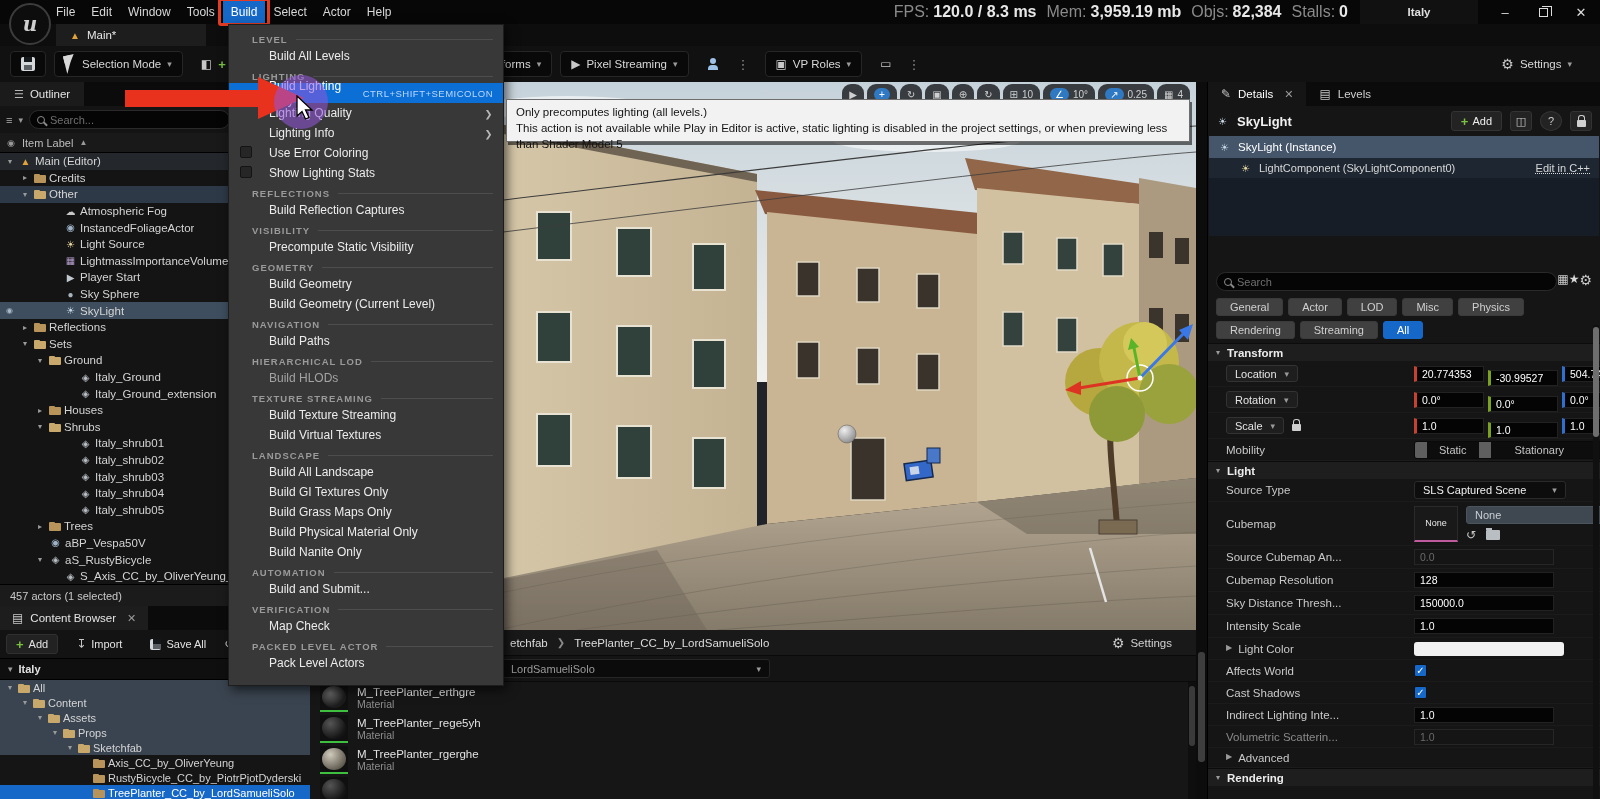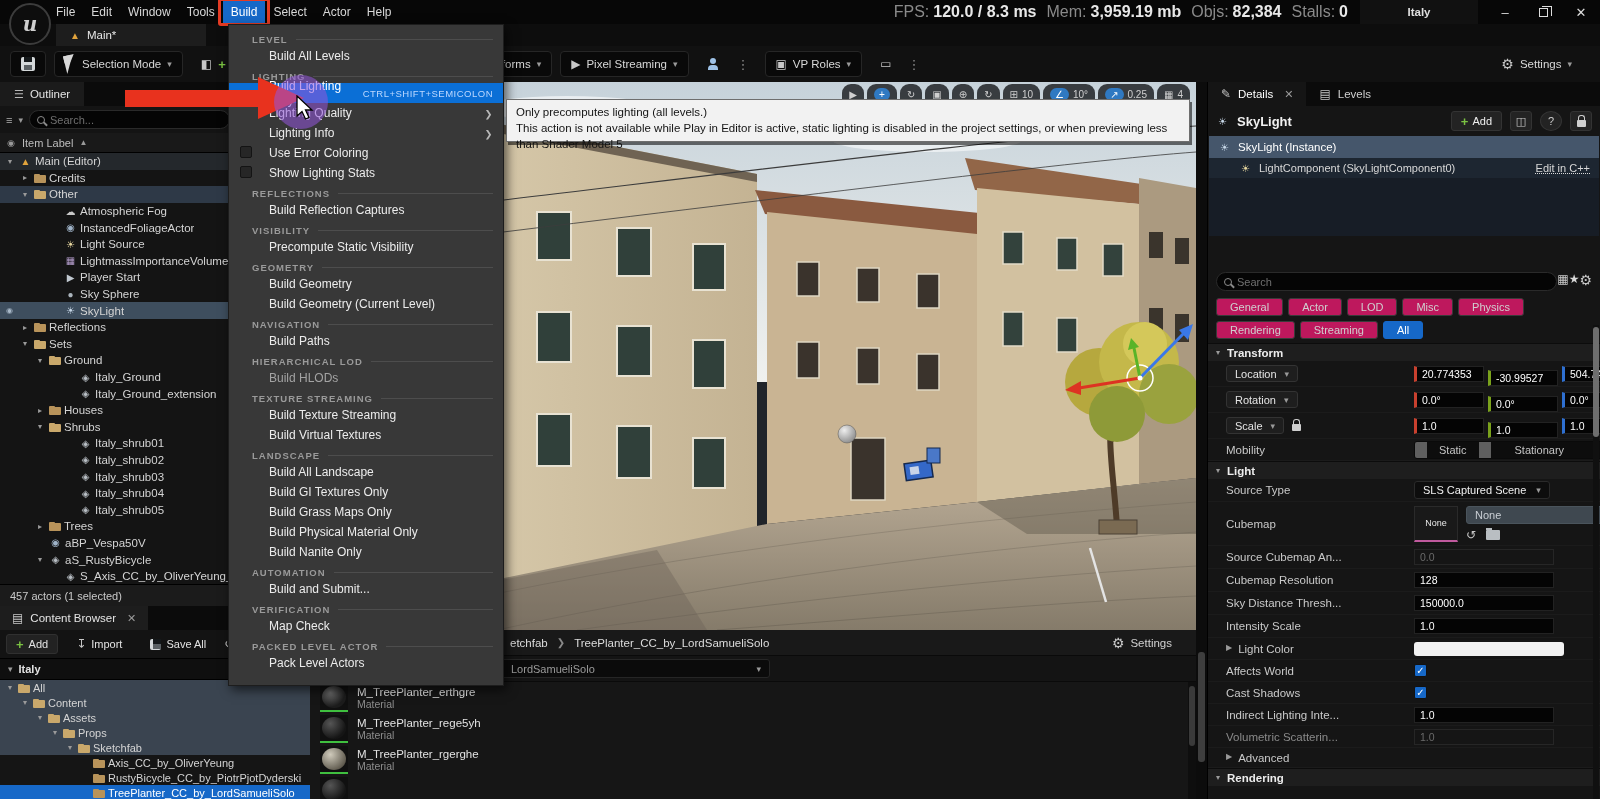--- a/index.html
+++ b/index.html
@@ -143,41 +143,41 @@
   .lock-ic::before { content:""; position:absolute; top:-5px; left:1px; width:5px; height:5px; border:1.5px solid #cfcfcf; border-bottom:none; border-radius:3px 3px 0 0; }
   #det-instance { height:22px; background:#45566b; display:flex; align-items:center; gap:7px; padding:0 9px; font-size:11.5px; color:#fff; margin:0 1px; }
   #det-component { height:20px; background:#1d2631; display:flex; align-items:center; gap:7px; padding:0 9px 0 30px; font-size:11px; color:#d8d8d8; margin:0 1px; }
   #det-component .editlink { margin-left:auto; color:#d8d8d8; text-decoration:underline dotted; }
   #det-comp-space { height:58px; background:#171d26; margin:0 1px; }
   #det-searchrow { height:24px; display:flex; align-items:flex-start; padding:0 8px; gap:0;margin-top:36px; }
   #det-searchrow .searchbox { border-radius:10px; }
   .mini-ic { color:#c8c8c8; font-size:12px; }
   .star { color:#d8d8d8; }
   #det-chips { padding:2px 8px 4px 8px; display:flex; flex-wrap:wrap; gap:5px; }
-  .chip { background:#be185d; border:1px solid #3a3a3a; border-radius:3px; padding:2px 13px; font-size:11px; color:#d0d0d0; }
+  .chip { background:#404040; border:1px solid #3a3a3a; border-radius:3px; padding:2px 13px; font-size:11px; color:#d0d0d0; }
   .chip.on { background:#1668c8; border-color:#1668c8; color:#fff; }
   .sechead { height:18px; background:#1e1e1e; display:flex; align-items:center; gap:7px; padding-left:8px; font-size:11.5px; font-weight:bold; color:#ececec; border-top:1px solid #0c0c0c; }
   .sechead .arw { font-size:8px; color:#9a9a9a; }
   .prow { display:flex; align-items:center; min-height:22px; border-bottom:1px solid #1b1b1b; padding-left:18px; }
   .plab { width:188px; flex:none; color:#c9c9c9; font-size:11.5px; white-space:nowrap; overflow:hidden; }
   .pval { display:flex; align-items:center; gap:4px; flex:1; }
   .axpill { background:#1e1e1e; border:1px solid #333; border-radius:3px; height:17px; padding:0 8px; font-size:11px; color:#e4e4e4; display:inline-flex; align-items:center; gap:8px; }
   .vin { display:flex; align-items:center; background:#040404; border:1px solid #222; height:16px; padding:0 5px; font-size:10.5px; color:#fff; width:70px; }
   .vin.ax { border-left:3px solid #888; }
   .vin.axx { border-left-color:#c8402e; }
   .vin.axy { border-left-color:#7aa21c;margin-top:9px; }
   .vin.axz { border-left-color:#2e6fd0; }
   .vin.dis { color:#6a6a6a; background:#151515; border-color:#262626; }
   .vin.wide { width:140px; }
   .seg { display:flex; border-radius:3px; overflow:hidden; border:1px solid #0a0a0a; }
   .seg span { padding:2px 12px; font-size:11px; background:#0d0d0d; color:#c4c4c4; }
   .seg span.on { background:#5f5f5f; color:#fff; }
   .cb { width:13px; height:13px; background:#2c2c2c; border:1px solid #111; border-radius:2px; display:flex; align-items:center; justify-content:center; }
   .cb.checked { background:#1668c8; color:#fff; font-size:10px; }
-  .dd { background:#0d0d0d; border:1px solid #2a2a2a; border-radius:3px; height:18px; display:inline-flex; align-items:center; padding:0 8px; gap:10px; font-size:11px; color:#f0f0f0; }
+  .dd { background:#0d0d0d; border:1px solid #2a2a2a; border-radius:3px; height:18px; display:inline-flex; align-items:center; padding:0 8px; gap:26px; font-size:11px; color:#f0f0f0; }
   .dd.gray { background:#3f4850; border-color:#4a545c; color:#c9ced4; width:160px; }
   .dd .caret { margin-left:auto; }
   .cthumb { width:44px; height:36px; background:#191919; border:1px solid #2a2a2a; border-bottom:2px solid #c05a9e; display:flex; align-items:center; justify-content:center; font-size:9px; color:#e8e8e8; }
   .cswatch { width:150px; height:14px; background:#f2f2f2; border-radius:3px; }
   .foldsearch { width:14px; height:10px; background:#b9bec2; border-radius:1px; position:relative; }
   .foldsearch::before { content:""; position:absolute; top:-2px; left:0; width:6px; height:2px; background:#b9bec2; }
   #det-scroll { position:absolute; right:1px; top:243px; width:6px; height:556px; background:#101010; }
   #det-scroll .th { position:absolute; top:2px; width:6px; height:110px; background:#6e6e6e; border-radius:3px; }
   #vgap { left:1196px; top:82px; width:11px; height:717px; background:#0c0c0c; z-index:4; }
   #vgap .th { position:absolute; left:2px; top:570px; width:7px; height:110px; background:#3e3e3e; border-radius:3px; }

